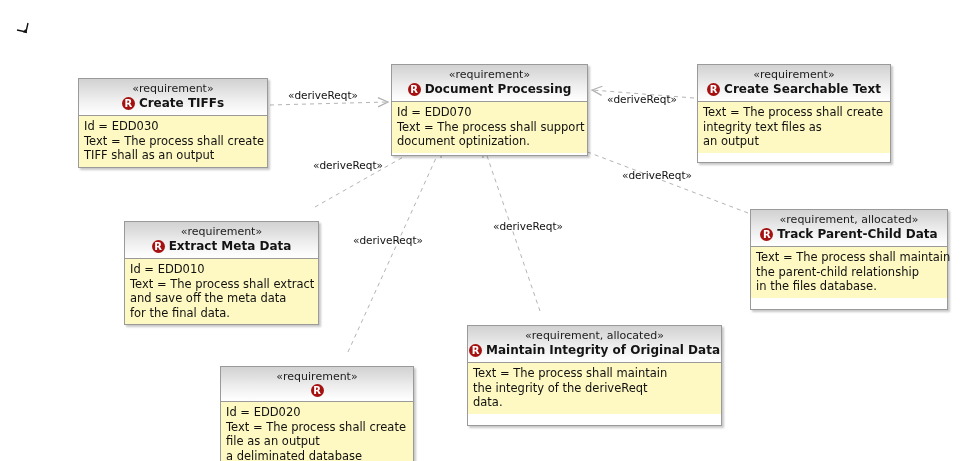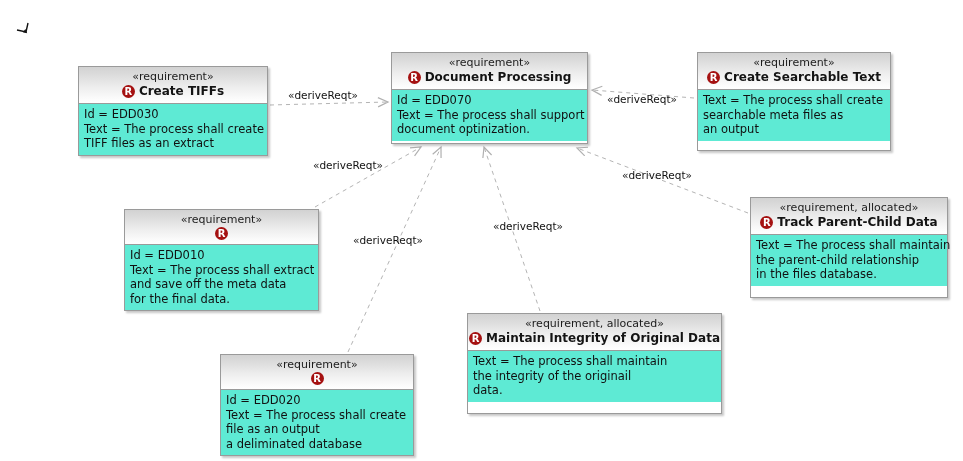--- a/index.html
+++ b/index.html
@@ -24,20 +24,21 @@
     height: 461px;
     pointer-events: none;
   }
   .req-box {
     position: absolute;
     box-sizing: border-box;
     background: #ffffff;
     border: 1px solid #9a9a9a;
     box-shadow: 2px 2px 2px rgba(0,0,0,0.22);
     z-index: 5;
+    margin-top: 12px;
   }
   .req-header {
     box-sizing: border-box;
     background: linear-gradient(to bottom, #d2d2d2 0%, #dcdcdc 22%, #ededed 55%, #fbfbfb 88%, #ffffff 100%);
     border-bottom: 1px solid #9a9a9a;
     padding: 3px 6px 4px 6px;
     text-align: center;
   }
   .stereotype {
     font-size: 11px;
@@ -69,21 +70,21 @@
     flex: 0 0 auto;
   }
   .req-title {
     font-size: 12px;
     font-weight: bold;
     color: #141414;
     white-space: nowrap;
   }
   .req-body {
     padding: 3px 5px 4px 5px;
-    background: #5eead4;
+    background: #fef9c3;
   }
   .req-line {
     font-size: 11.5px;
     color: #111111;
     line-height: 14.5px;
     white-space: nowrap;
   }
   .edge-label {
     position: absolute;
     font-size: 10.5px;
@@ -132,21 +133,21 @@
         <div class="req-header">
           <div class="stereotype">«requirement»</div>
           <div class="title-row">
             <span class="r-icon">R</span>
             <span class="req-title">Create TIFFs</span>
           </div>
         </div>
         <div class="req-body">
           <div class="req-line">Id = EDD030</div>
           <div class="req-line">Text = The process shall create</div>
-          <div class="req-line">TIFF files as an extract</div>
+          <div class="req-line">TIFF shall as an output</div>
         </div>
       </div>
       <div class="req-box" style="left: 391px; top: 52px; width: 197px; min-height: 92px;">
         <div class="req-header">
           <div class="stereotype">«requirement»</div>
           <div class="title-row">
             <span class="r-icon">R</span>
             <span class="req-title">Document Processing</span>
           </div>
         </div>
@@ -159,29 +160,30 @@
       <div class="req-box" style="left: 697px; top: 52px; width: 194px; min-height: 99px;">
         <div class="req-header">
           <div class="stereotype">«requirement»</div>
           <div class="title-row">
             <span class="r-icon">R</span>
             <span class="req-title">Create Searchable Text</span>
           </div>
         </div>
         <div class="req-body">
           <div class="req-line">Text = The process shall create</div>
-          <div class="req-line">searchable meta files as</div>
+          <div class="req-line">integrity text files as</div>
           <div class="req-line">an output</div>
         </div>
       </div>
       <div class="req-box" style="left: 124px; top: 209px; width: 195px; min-height: 97px;">
         <div class="req-header">
           <div class="stereotype">«requirement»</div>
           <div class="title-row">
             <span class="r-icon">R</span>
+            <span class="req-title">Extract Meta Data</span>
           </div>
         </div>
         <div class="req-body">
           <div class="req-line">Id = EDD010</div>
           <div class="req-line">Text = The process shall extract</div>
           <div class="req-line">and save off the meta data</div>
           <div class="req-line">for the final data.</div>
         </div>
       </div>
       <div class="req-box" style="left: 750px; top: 197px; width: 198px; min-height: 101px;">
@@ -201,21 +203,21 @@
       <div class="req-box" style="left: 467px; top: 313px; width: 255px; min-height: 101px;">
         <div class="req-header">
           <div class="stereotype">«requirement, allocated»</div>
           <div class="title-row">
             <span class="r-icon">R</span>
             <span class="req-title">Maintain Integrity of Original Data</span>
           </div>
         </div>
         <div class="req-body">
           <div class="req-line">Text = The process shall maintain</div>
-          <div class="req-line">the integrity of the originail</div>
+          <div class="req-line">the integrity of the deriveReqt</div>
           <div class="req-line">data.</div>
         </div>
       </div>
       <div class="req-box" style="left: 220px; top: 354px; width: 194px; min-height: 101px;">
         <div class="req-header">
           <div class="stereotype">«requirement»</div>
           <div class="title-row">
             <span class="r-icon">R</span>
           </div>
         </div>

